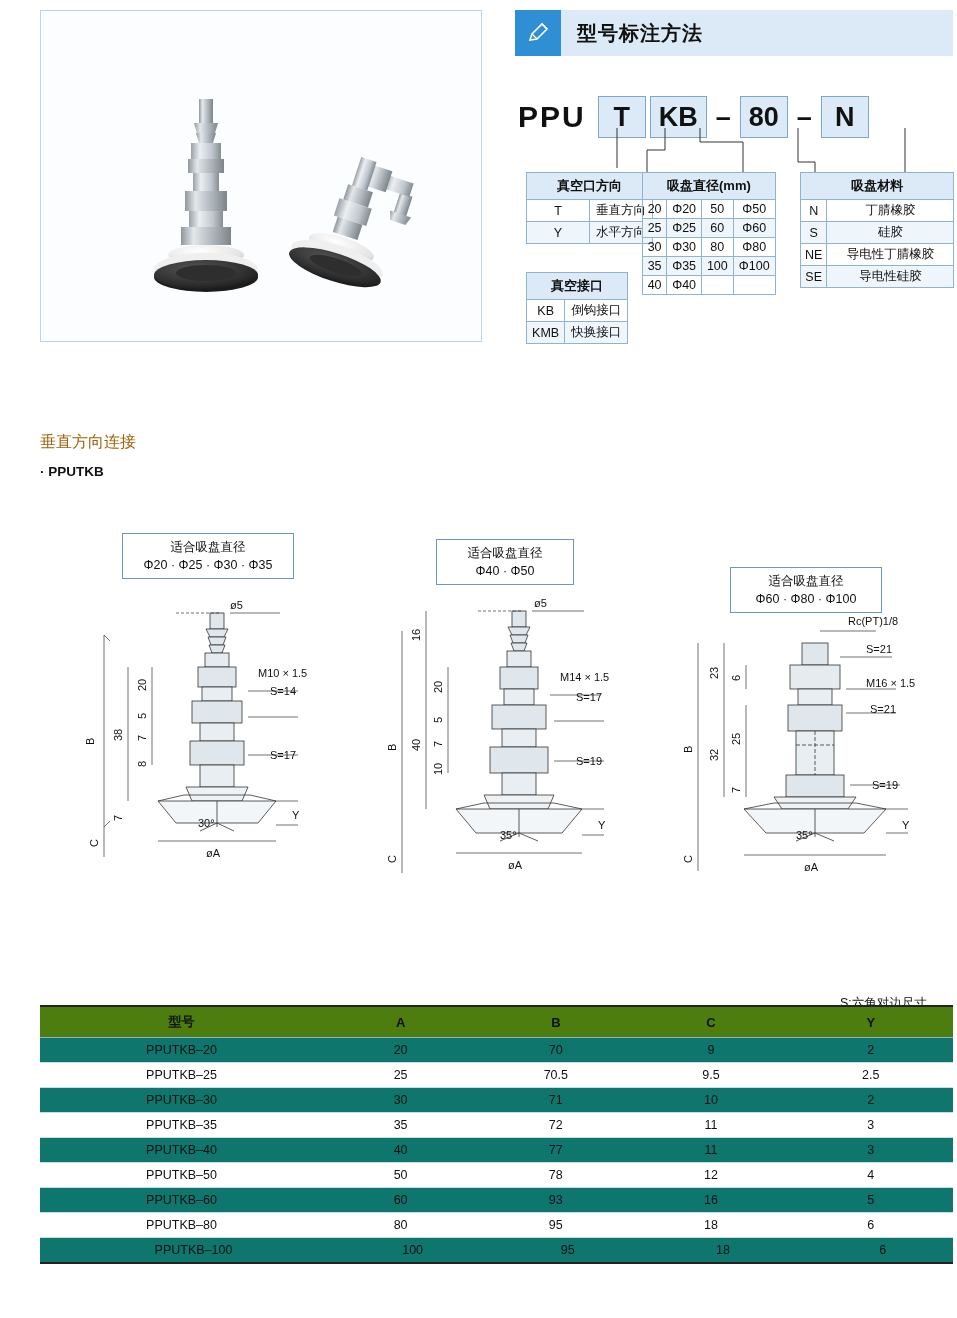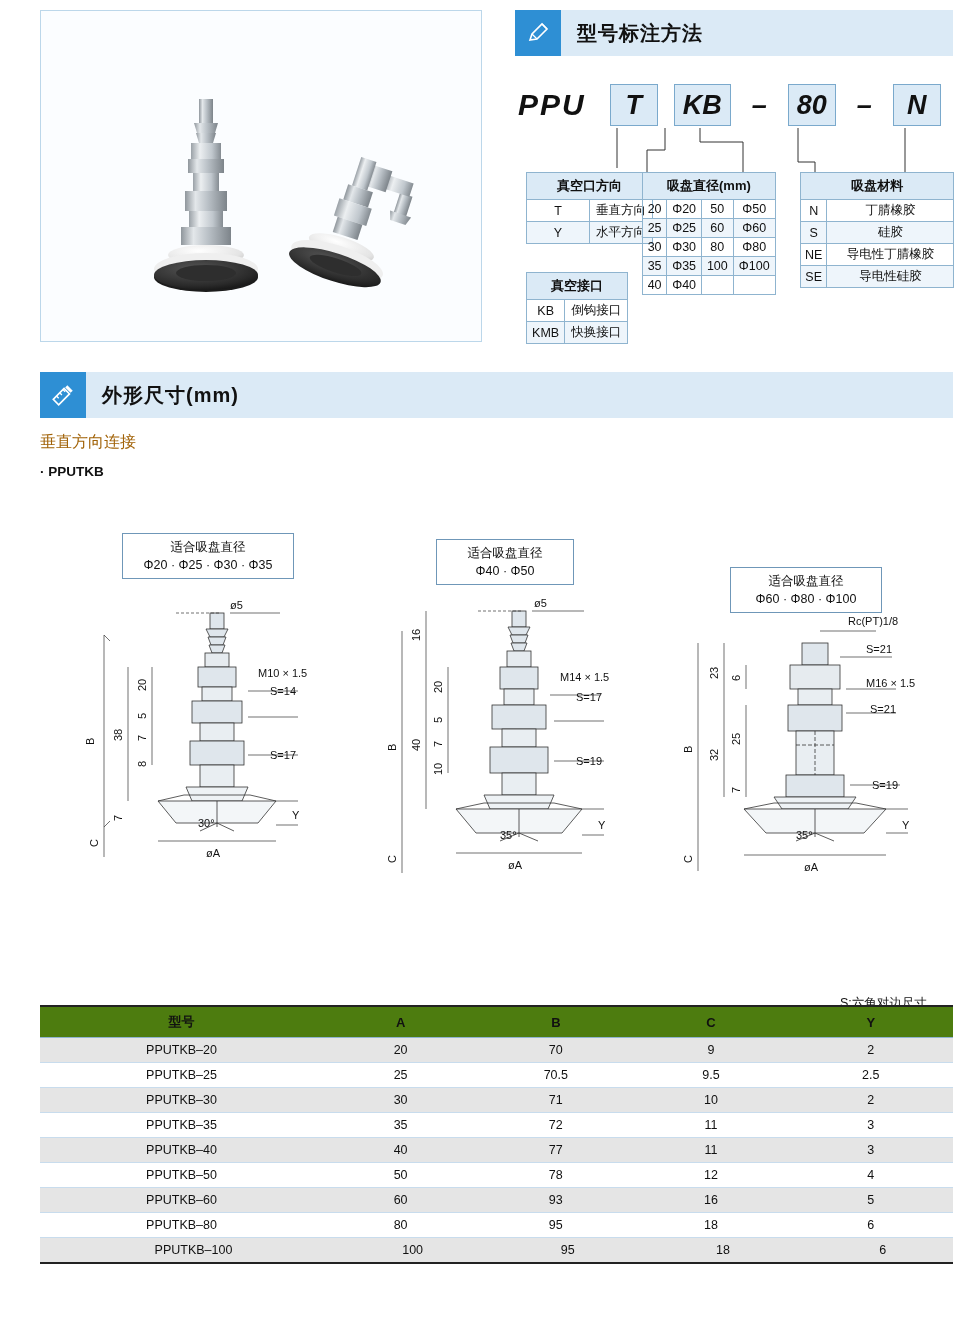--- a/index.html
+++ b/index.html
@@ -29,21 +29,21 @@
   .sec-bar{
     height:46px;background:#dbeaf6;display:flex;align-items:center;
     padding-left:16px;font-size:20px;font-weight:bold;color:#111;letter-spacing:1px;
   }
   #h1{left:497px;top:10px;width:438px;}
   #h1 .sec-bar{width:392px;}
   #h2{left:22px;top:372px;width:913px;}
   #h2 .sec-bar{width:867px;}
 
   
-  .code-row{position:absolute;left:500px;top:84px;display:flex;align-items:center;gap:12px;font-style:italic;}
+  .code-row{position:absolute;left:500px;top:96px;display:flex;align-items:center;gap:0;}
   .code-ppu{font-size:30px;font-weight:bold;letter-spacing:2px;padding-right:10px;color:#111;}
   .code-box{
     background:#dbeaf6;border:1px solid #7aa9cc;
     font-size:27px;font-weight:bold;color:#111;
     display:flex;align-items:center;justify-content:center;
     height:40px;margin:0 2px;padding:0 8px;min-width:30px;
   }
   .code-dash{font-size:27px;font-weight:bold;padding:0 7px;color:#111;}
 
   
@@ -74,21 +74,21 @@
   .maintbl{
     position:absolute;left:22px;top:1005px;width:913px;border-collapse:collapse;font-size:12.5px;
   }
   .maintbl th{
     border-top:2.5px solid #222;border-bottom:1px solid #8fb4cf;
     background:#4d7c0f;font-weight:bold;padding:6px 0;font-size:13px;color:#111;
   }
   .maintbl td{
     border-bottom:1px solid #c8dced;padding:5px 0;text-align:center;color:#111;
   }
-  .maintbl tr.shade td{background:#e5e5e5;}
+  .maintbl tr.shade td{background:#0f766e;}
   .maintbl tr.last td{border-bottom:2.5px solid #222;padding-left:24px;}
   .maintbl col.c0{width:31%;}
   .maintbl col.c1{width:17%;}
   .maintbl col.c2{width:17%;}
   .maintbl col.c3{width:17%;}
   .maintbl col.c4{width:18%;}
   svg{display:block;}
 </style>
 </head>
 <body>
@@ -275,30 +275,20 @@
           <td>NE</td>
           <td>导电性丁腈橡胶</td>
         </tr>
     <tr class="alt">
           <td>SE</td>
           <td>导电性硅胶</td>
         </tr>
   </tbody>
     </table>
 
-  <div class="sec-header" id="h2">
-    <div class="sec-icon">
-      <svg width="26" height="26" viewBox="0 0 24 24">
-        <path d="M3 16 L13 6 L18 11 L8 21 Z" fill="none" stroke="#fff" stroke-width="1.5"></path>
-        <path d="M6 13 l2 2 M9 10 l2 2 M12 7 l2 2" stroke="#fff" stroke-width="1.2"></path>
-        <path d="M14 5 l5 5 l2-2 l-5-5 z" fill="#fff"></path>
-      </svg>
-    </div>
-    <div class="sec-bar">外形尺寸(mm)</div>
-  </div>
 
   <div class="sub-title" style="left:22px;top:432px;">垂直方向连接</div>
   <div class="sub-item" style="left:22px;top:464px;">· PPUTKB</div>
 
   <div class="draw">
 
     <div class="callout" style="left:82px;top:28px;width:150px;">
       <div>适合吸盘直径</div>
       <div>Φ20 · Φ25 · Φ30 · Φ35</div>
     </div>

